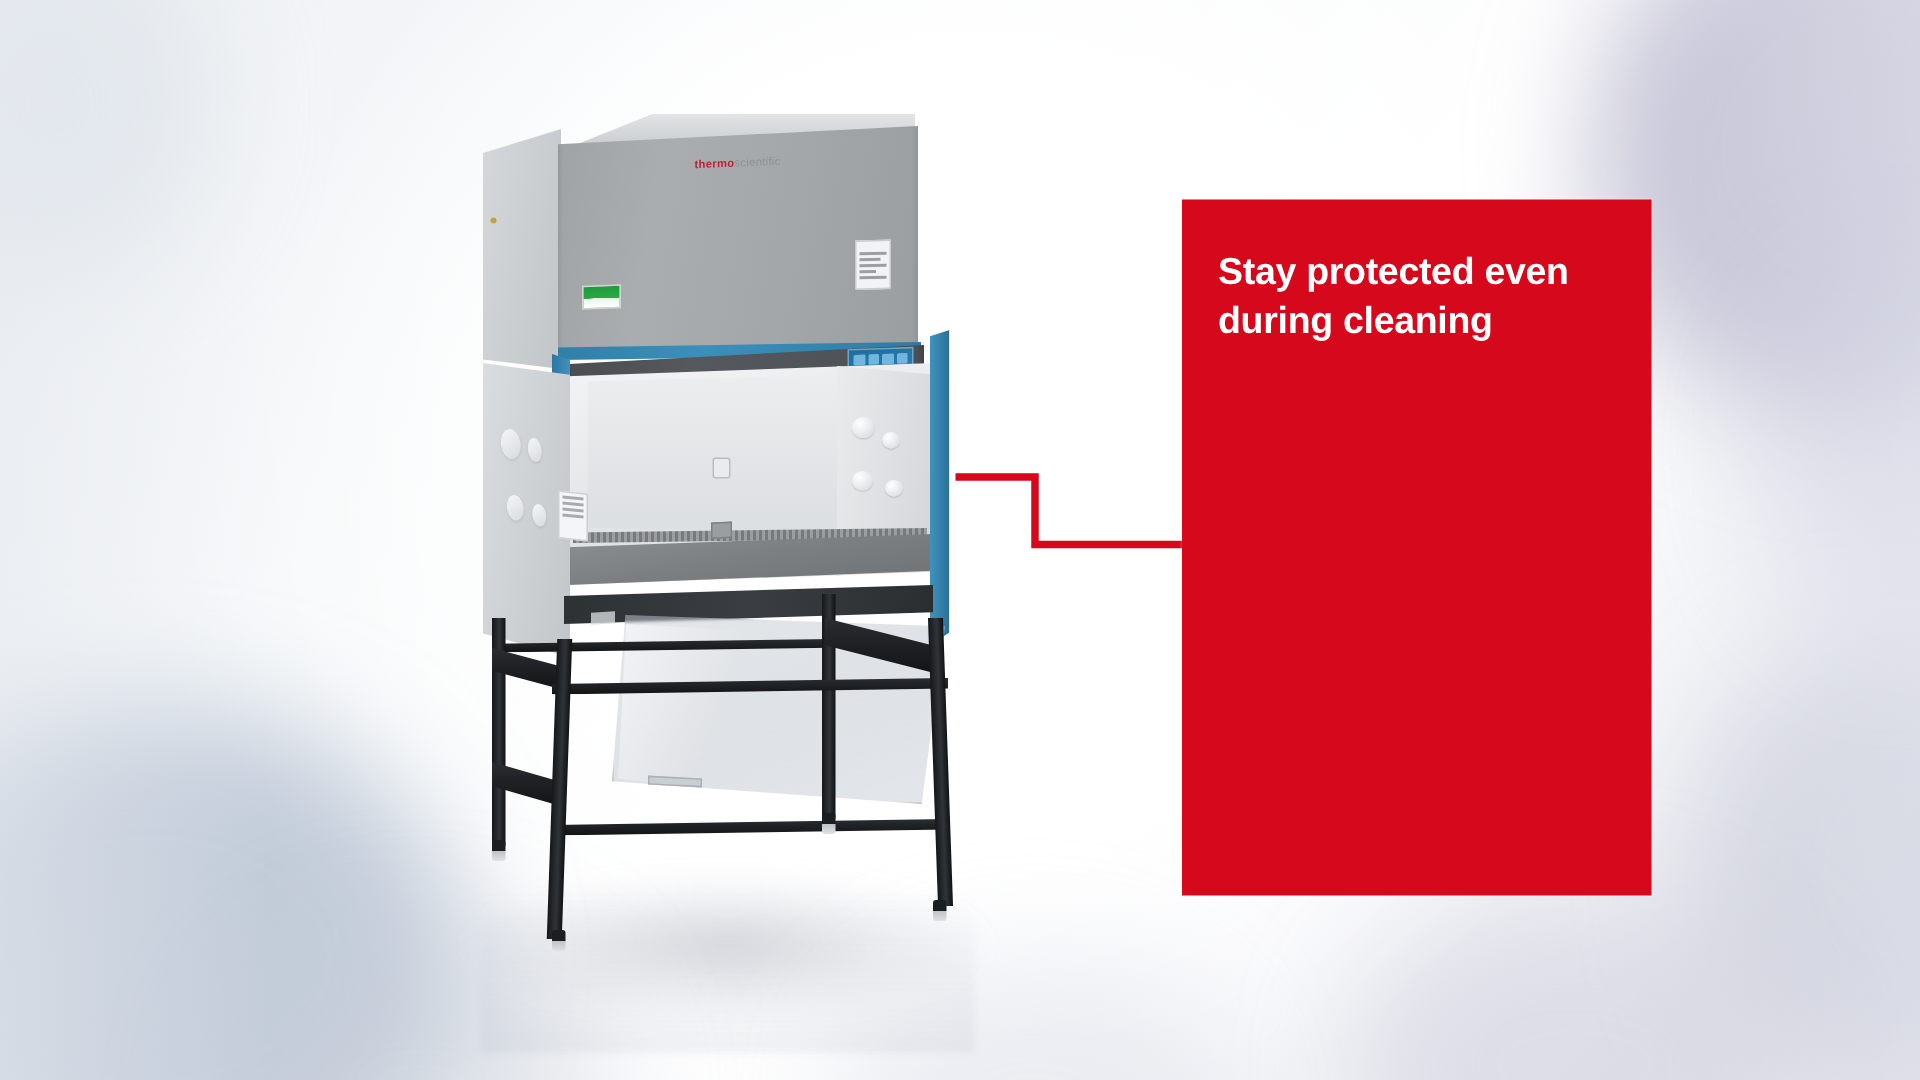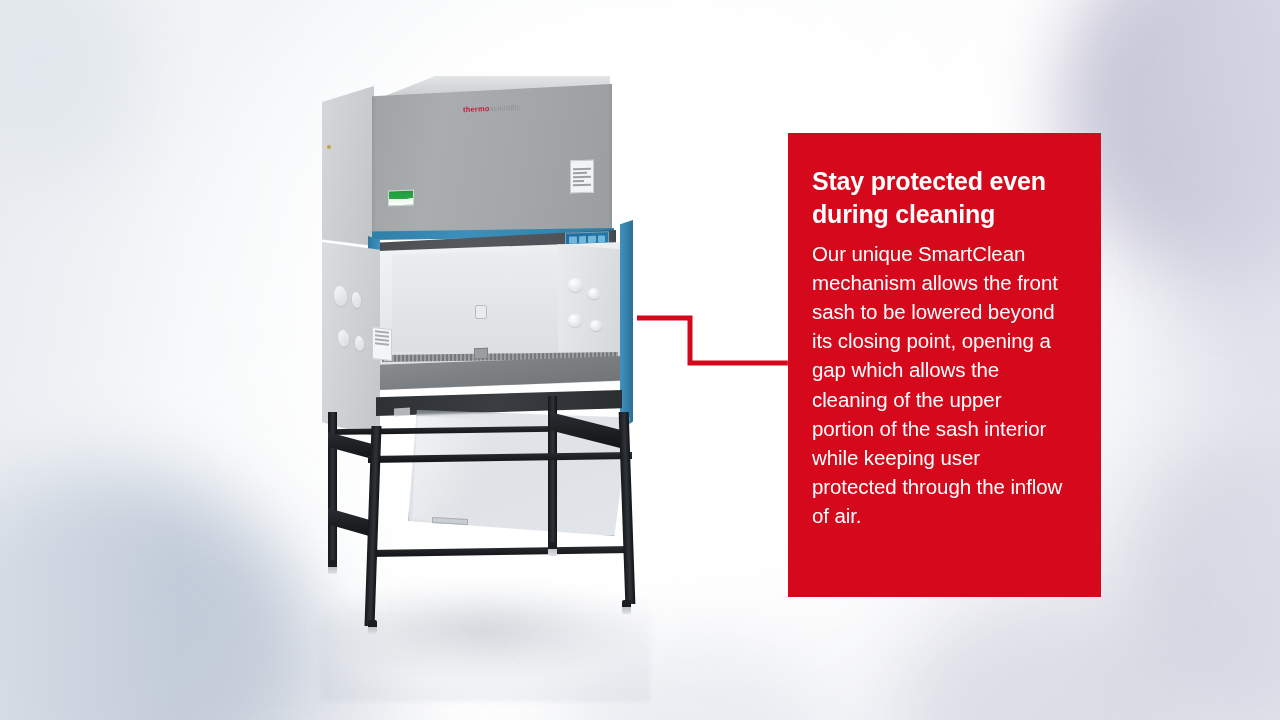--- a/index.html
+++ b/index.html
@@ -251,21 +251,21 @@
   
   #callout {
     position:absolute; left:788px; top:133px; width:313px; height:464px;
     background:#d5081c;
     padding:32px 34px 0 24px;
     color:#ffffff;
     box-shadow:0 0 0 1px rgba(255,255,255,.15);
   }
   #callout h1 {
     font-size:25px; line-height:1.32; font-weight:700;
-    letter-spacing:-.2px; margin-bottom:8px;
+    letter-spacing:-.2px; margin-bottom:28px;
   }
   #callout .body {
     font-size:20.5px; line-height:1.42; font-weight:400; letter-spacing:-.1px;
   }
 </style>
 </head>
 <body>
 
 <div id="scene">
   <div class="bokeh bk1"></div>
@@ -366,14 +366,13 @@
   <div class="foot ft1"></div>
   <div class="foot ft2"></div>
 </div>
 
 <svg id="leader" viewBox="0 0 180 90">
   <path d="M 17 28 L 70 28 L 70 73 L 172 73" fill="none" stroke="#d5081c" stroke-width="5"></path>
 </svg>
 
 <div id="callout">
   <h1>Stay protected even during cleaning</h1>
-  <p class="body">Our unique SmartClean mechanism allows the front sash to be lowered beyond its closing point, opening a gap which allows the cleaning of the upper portion of the sash interior while keeping user protected through the inflow of air.</p>
 </div>
 
 </body></html>

